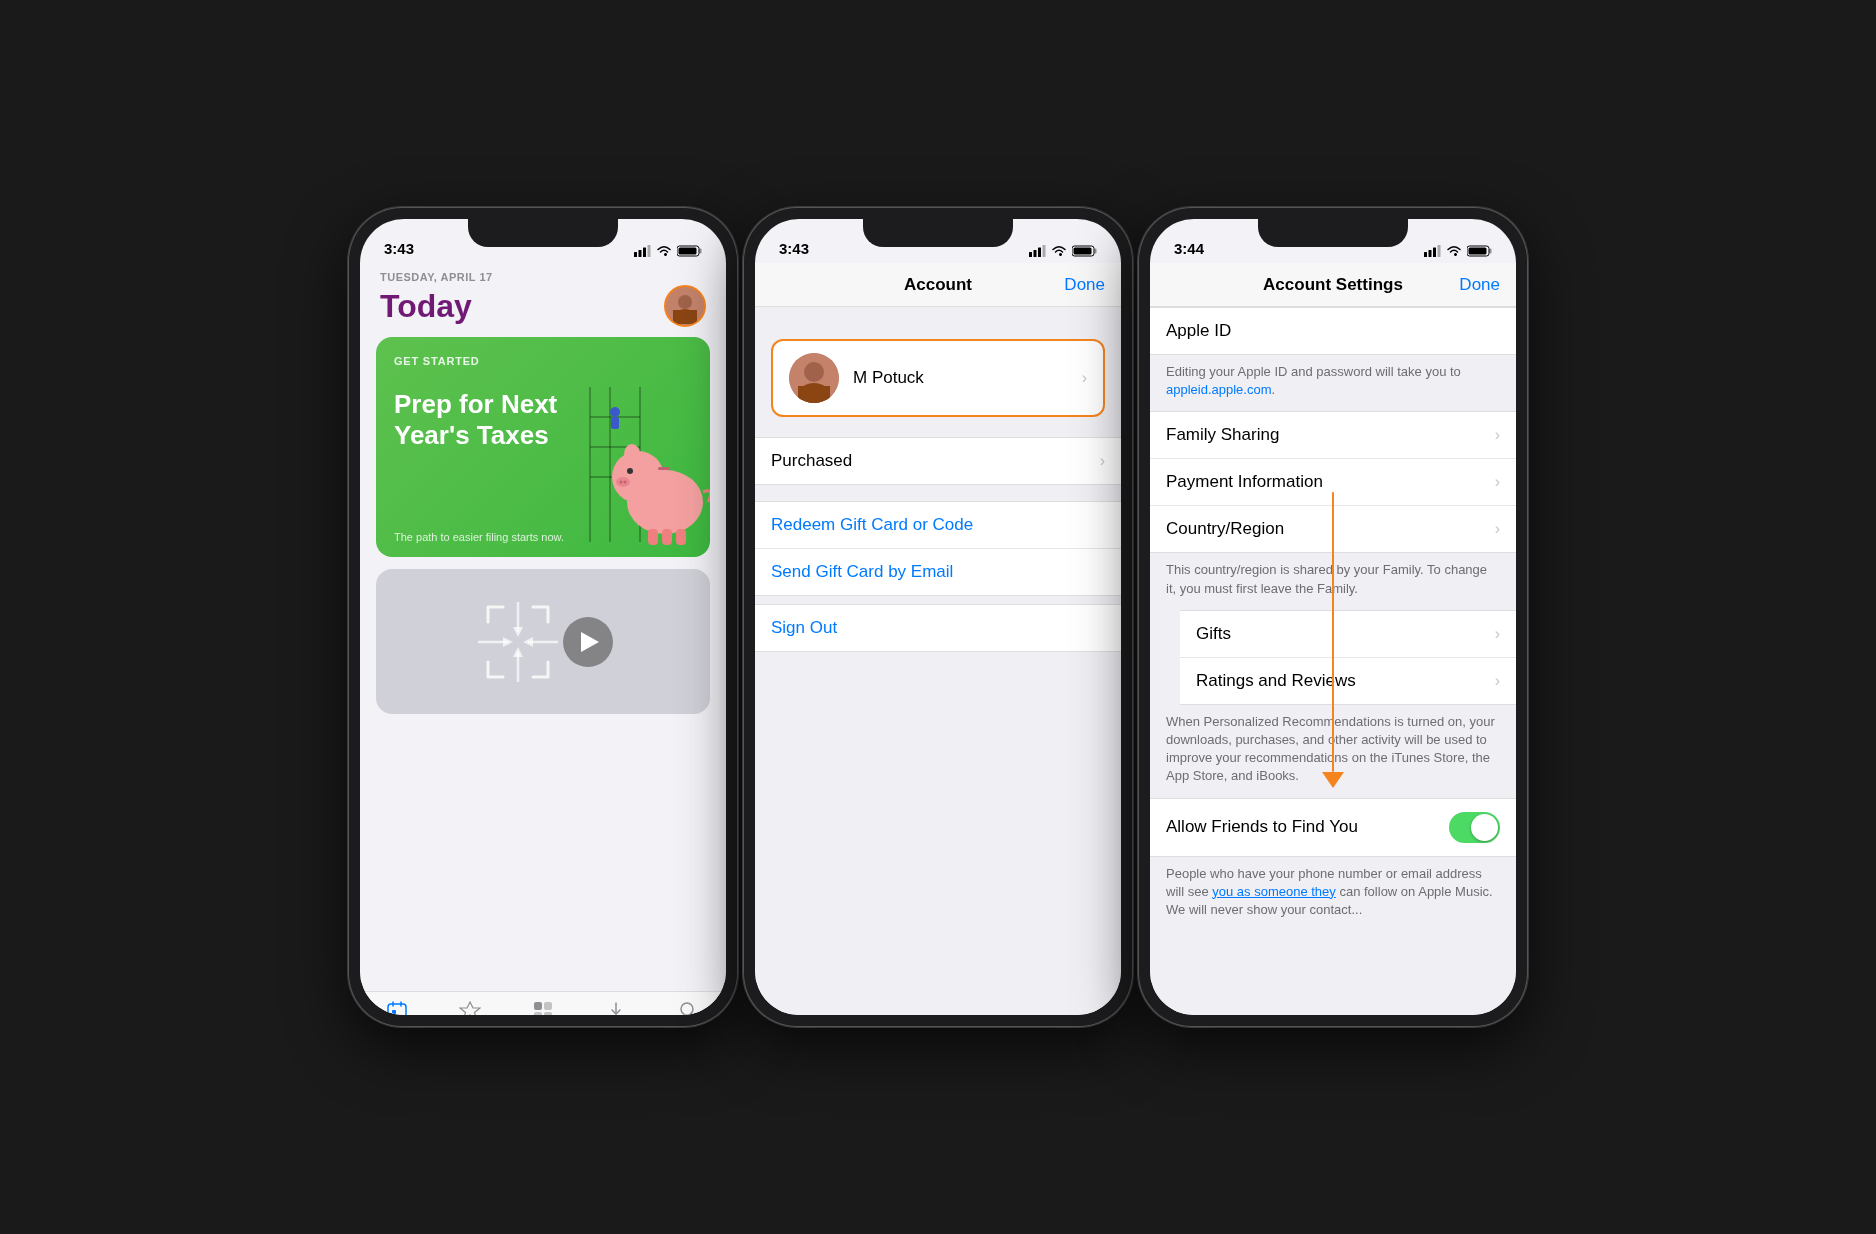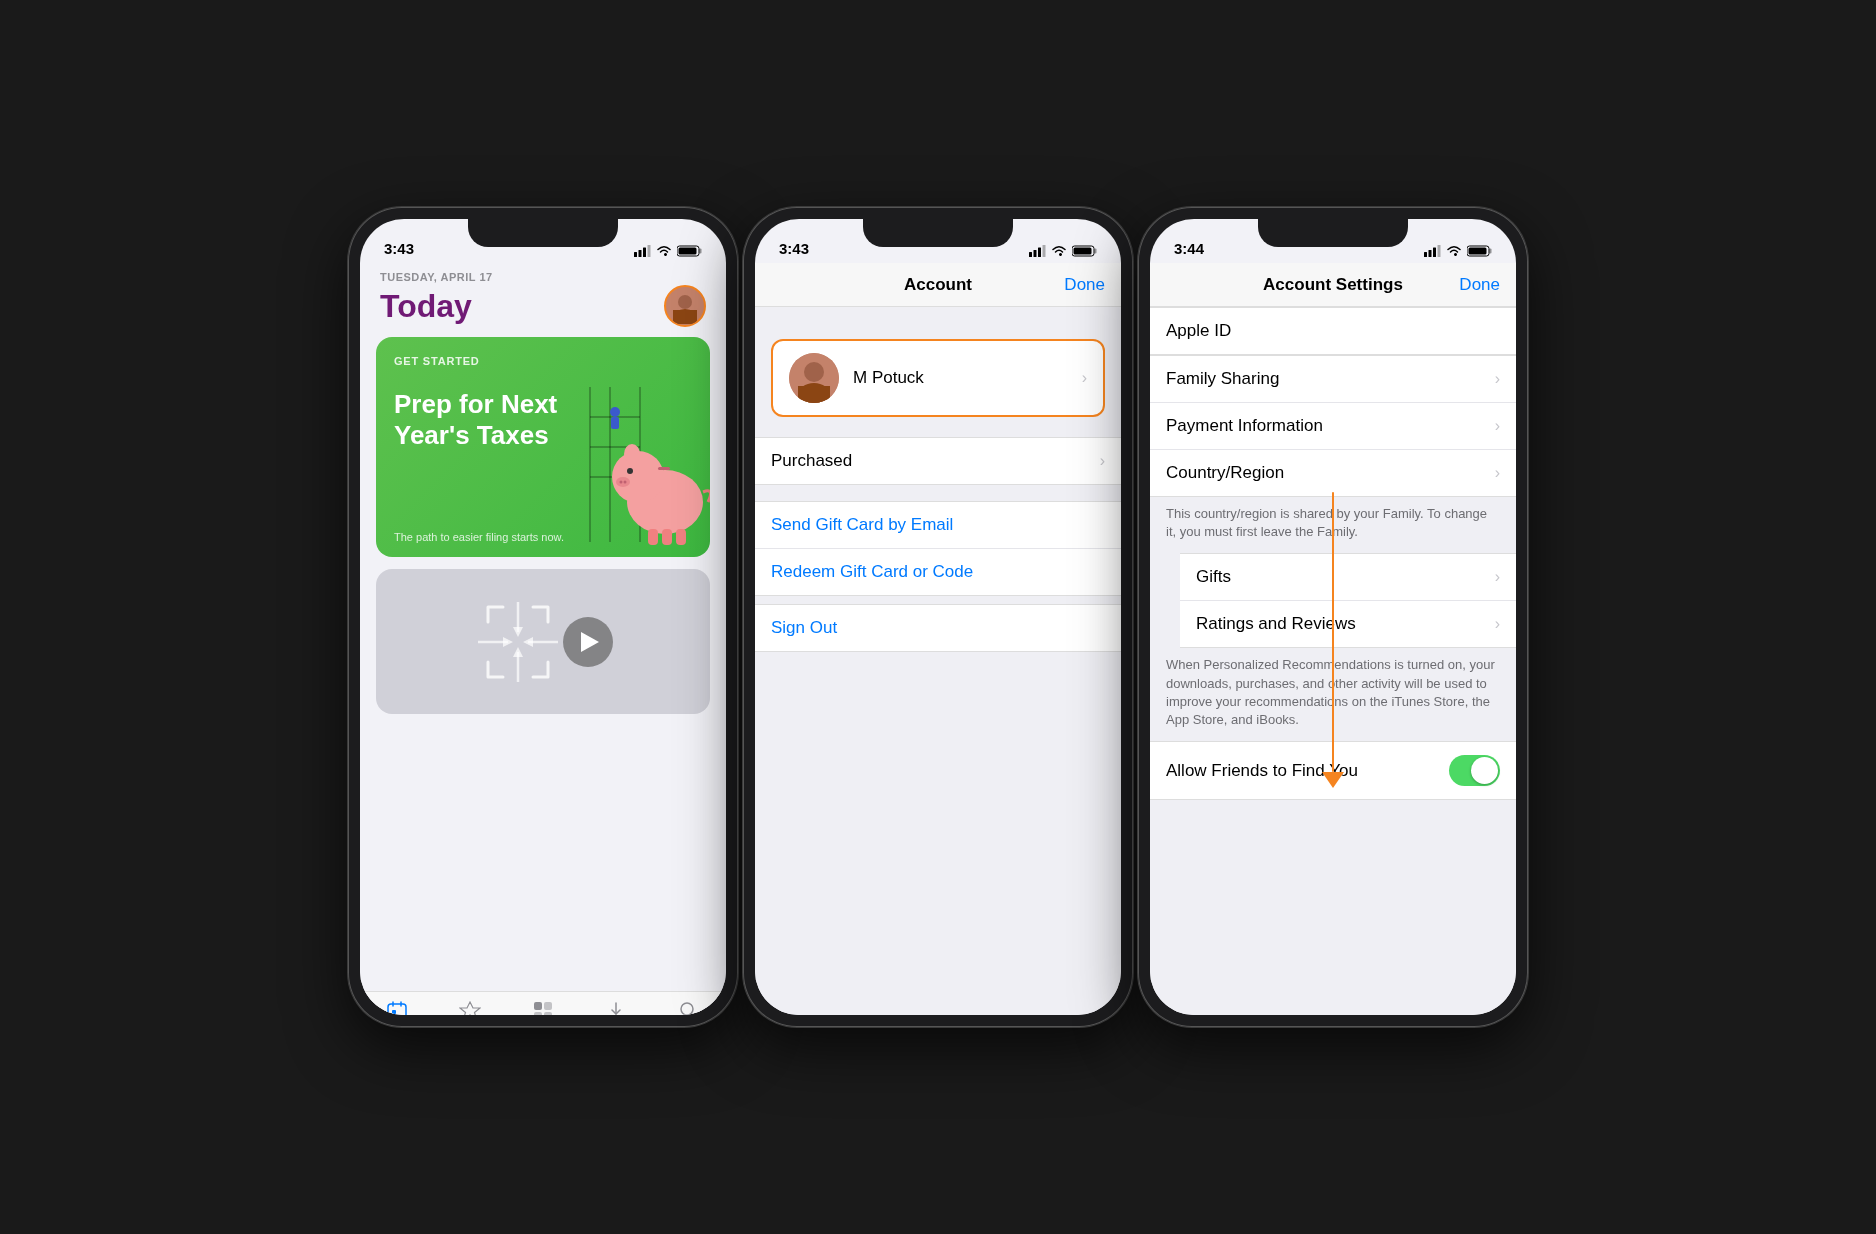--- a/index.html
+++ b/index.html
@@ -573,24 +573,24 @@
 
         <div class="list-section" style="margin-top: 20px;">
           <div class="list-row">
             <span class="list-row-text">Purchased</span>
             <span class="chevron">›</span>
           </div>
         </div>
 
         <div class="list-section" style="margin-top: 16px;">
           <div class="list-row">
+            <span class="list-row-text blue">Redeem Gift Card or Code</span>
+          </div>
+          <div class="list-row">
             <span class="list-row-text blue">Send Gift Card by Email</span>
-          </div>
-          <div class="list-row">
-            <span class="list-row-text blue">Redeem Gift Card or Code</span>
           </div>
         </div>
 
         <div class="list-section" style="margin-top: 8px;">
           <div class="list-row">
             <span class="list-row-text blue">Sign Out</span>
           </div>
         </div>
       </div>
     </div>
@@ -627,20 +627,23 @@
           <span class="nav-done">Done</span>
         </div>
 
         <div class="settings-body">
 
           <div style="background:#efeff4;">
             <div class="settings-group">
               <div class="settings-row">
                 <span class="settings-row-label">Apple ID</span>
               </div>
+            </div>
+            <div class="settings-note">
+              Editing your Apple ID and password will take you to <a>appleid.apple.com</a>.
             </div>
           </div>
 
           <div style="background:#efeff4;">
             <div class="settings-group">
               <div class="settings-row">
                 <span class="settings-row-label">Family Sharing</span>
                 <span class="chevron">›</span>
               </div>
               <div class="settings-row">
@@ -674,20 +677,21 @@
 
           <div style="background:#efeff4;">
             <div class="settings-group">
               <div class="settings-row">
                 <span class="settings-row-label">Allow Friends to Find You</span>
                 <div class="toggle">
                   <div class="toggle-knob"></div>
                 </div>
               </div>
             </div>
+            <div class="settings-note">People who have your phone number or email address will see <span style="text-decoration:underline;color:#007aff;">you as someone they</span> can follow on Apple Music. We will never show your contact...</div>
           </div>
 
           <div style="position:absolute; top: 185px; left: 50%; transform: translateX(-50%); display:flex; flex-direction:column; align-items:center; pointer-events:none; z-index:20;">
             <div style="width:2.5px; height:280px; background:#f5841f; border-radius:2px;"></div>
             <div style="width:0;height:0;border-left:11px solid transparent;border-right:11px solid transparent;border-top:16px solid #f5841f;"></div>
           </div>
         </div>
       </div>
     </div>
   </div>

